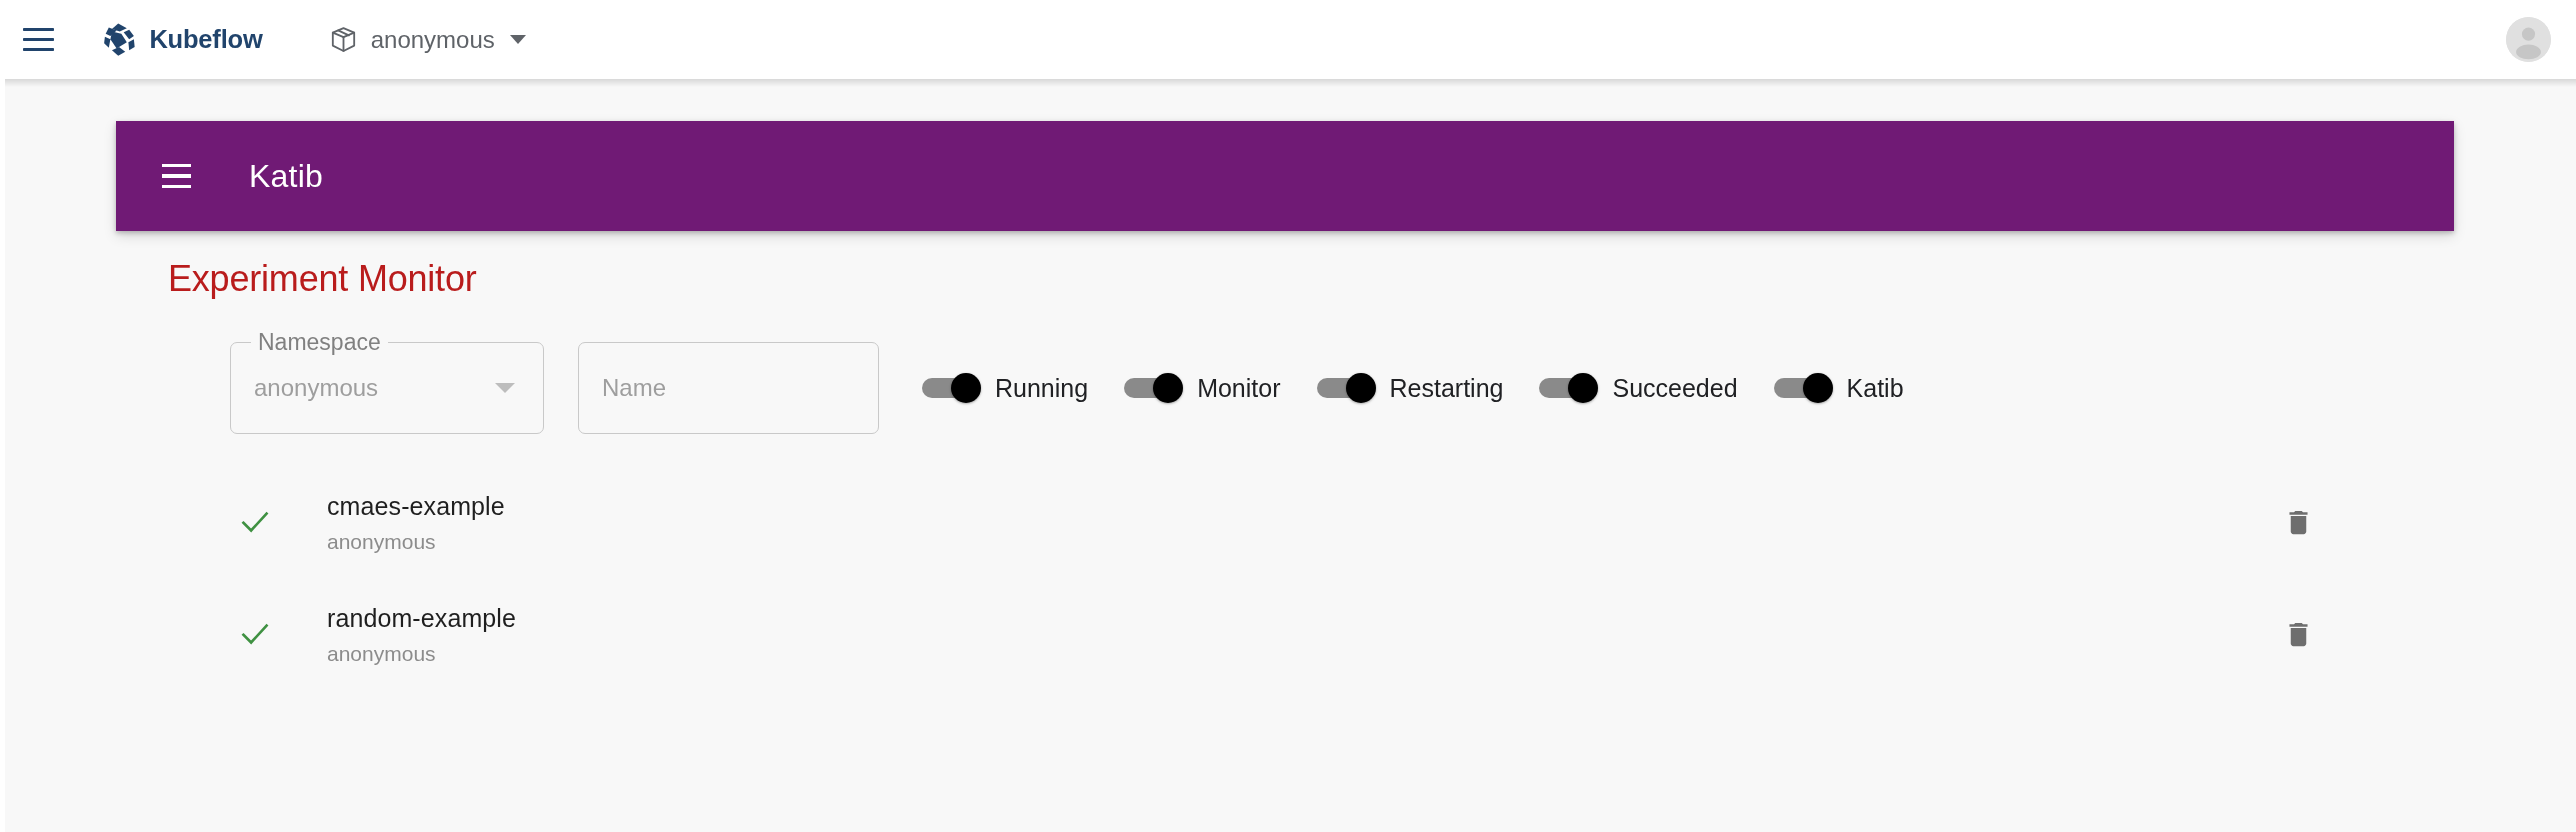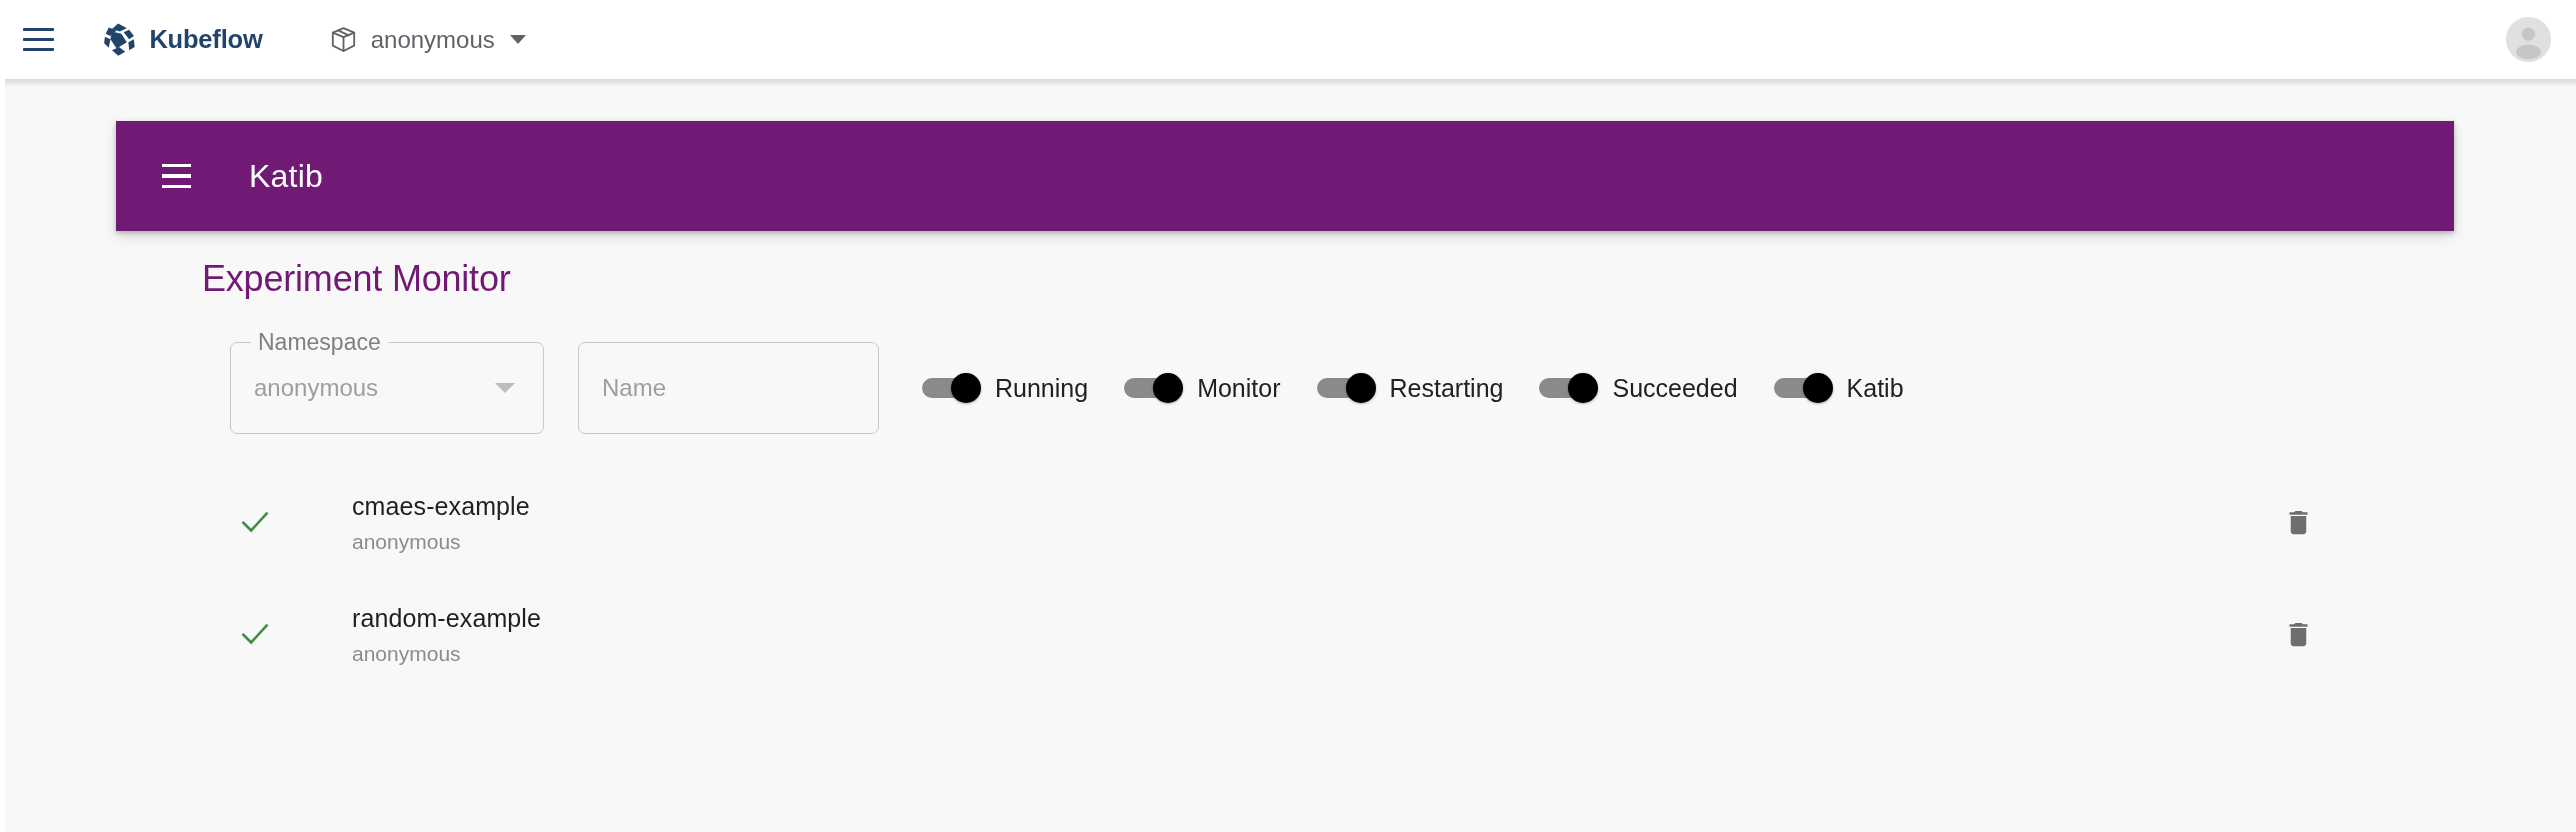--- a/index.html
+++ b/index.html
@@ -168,24 +168,24 @@
   
   .katib-content {
     position: absolute;
     left: 116px;
     top: 151px;
     width: 2338px;
   }
 
   .page-title {
     margin-top: 28px;
-    margin-left: 86px;
+    margin-left: 52px;
     font-size: 36px;
     font-weight: 400;
-    color: #701a75;
+    color: #b91c1c;
     letter-spacing: -0.2px;
   }
 
   
   .filter-row {
     margin-top: 42px;
     margin-left: 114px;
     display: flex;
     align-items: flex-start;
   }
@@ -292,21 +292,21 @@
     width: 46px;
     margin-left: 116px;
     display: flex;
     align-items: center;
     justify-content: center;
     flex: 0 0 46px;
   }
   .exp-status svg { display:block; }
 
   .exp-text {
-    margin-left: 74px;
+    margin-left: 49px;
   }
   .exp-name {
     font-size: 25px;
     color: #1f1f1f;
     line-height: 32px;
     letter-spacing: 0.1px;
   }
   .exp-ns {
     margin-top: 6.2px;
     font-size: 21px;

